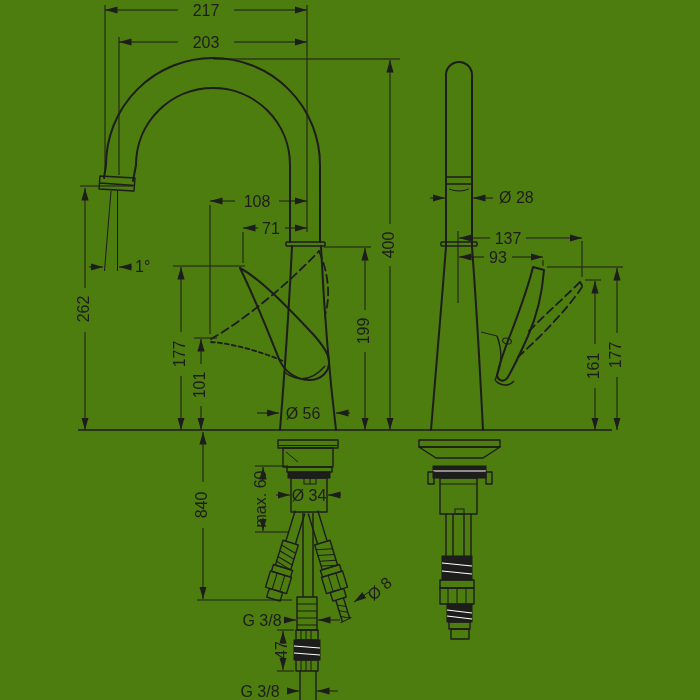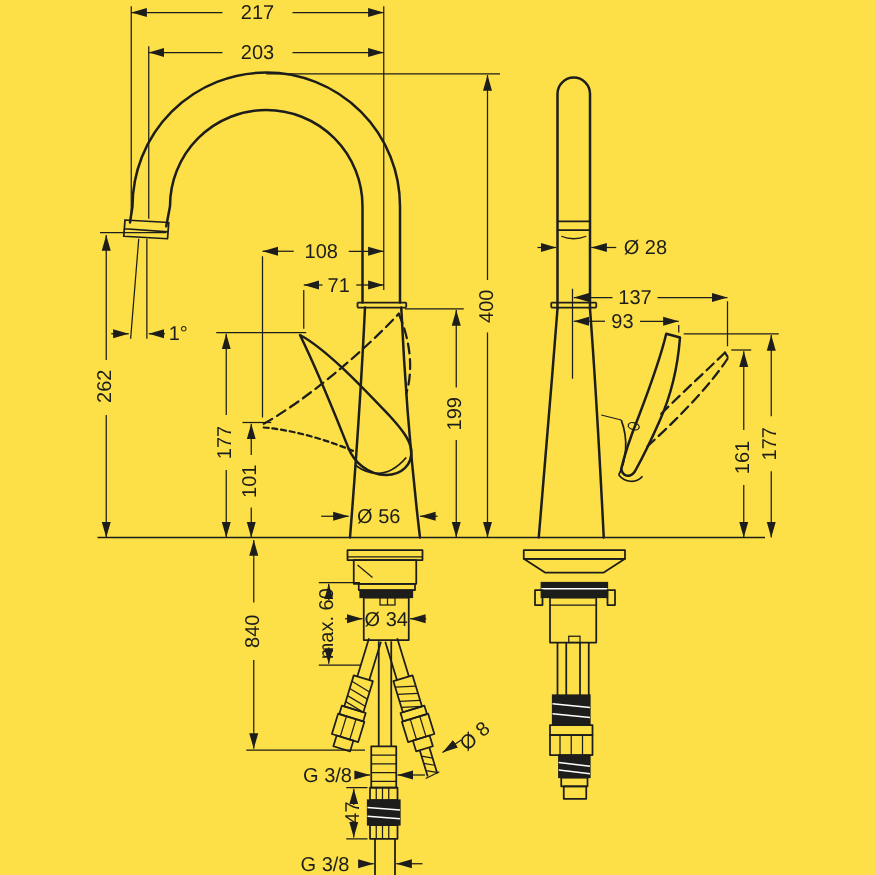--- a/index.html
+++ b/index.html
@@ -1,16 +1,16 @@
 <!DOCTYPE html>
 <html><head>
 <meta charset="utf-8">
 <style>
   html,body{margin:0;padding:0;background:#ffffff;}
-  .stage{width:700px;height:700px;background:#fde047;position:relative;font-family:"Liberation Sans",sans-serif;}
+  .stage{width:700px;height:700px;background:#4d7c0f;position:relative;font-family:"Liberation Sans",sans-serif;}
   svg{display:block;}
   .o2{fill:none;stroke:#1d1d1b;stroke-width:2px;stroke-linejoin:round;stroke-linecap:round;}
   .o15{fill:none;stroke:#1d1d1b;stroke-width:1.4px;stroke-linejoin:round;}
   .thin{fill:none;stroke:#1d1d1b;stroke-width:1px;}
   .cnt{fill:none;stroke:#1d1d1b;stroke-width:1.3px;}
   .dash{fill:none;stroke:#1d1d1b;stroke-width:1.8px;stroke-dasharray:8 4.5;stroke-linecap:round;}
   .dash2{fill:none;stroke:#1d1d1b;stroke-width:1.8px;stroke-dasharray:4 3;stroke-linecap:round;}
   .dark{fill:#1d1d1b;stroke:#1d1d1b;stroke-width:1px;}
   .wline{fill:none;stroke:#ffffff;stroke-width:1.2px;}
   text{fill:#1d1d1b;font-size:16px;font-family:"Liberation Sans",sans-serif;}

